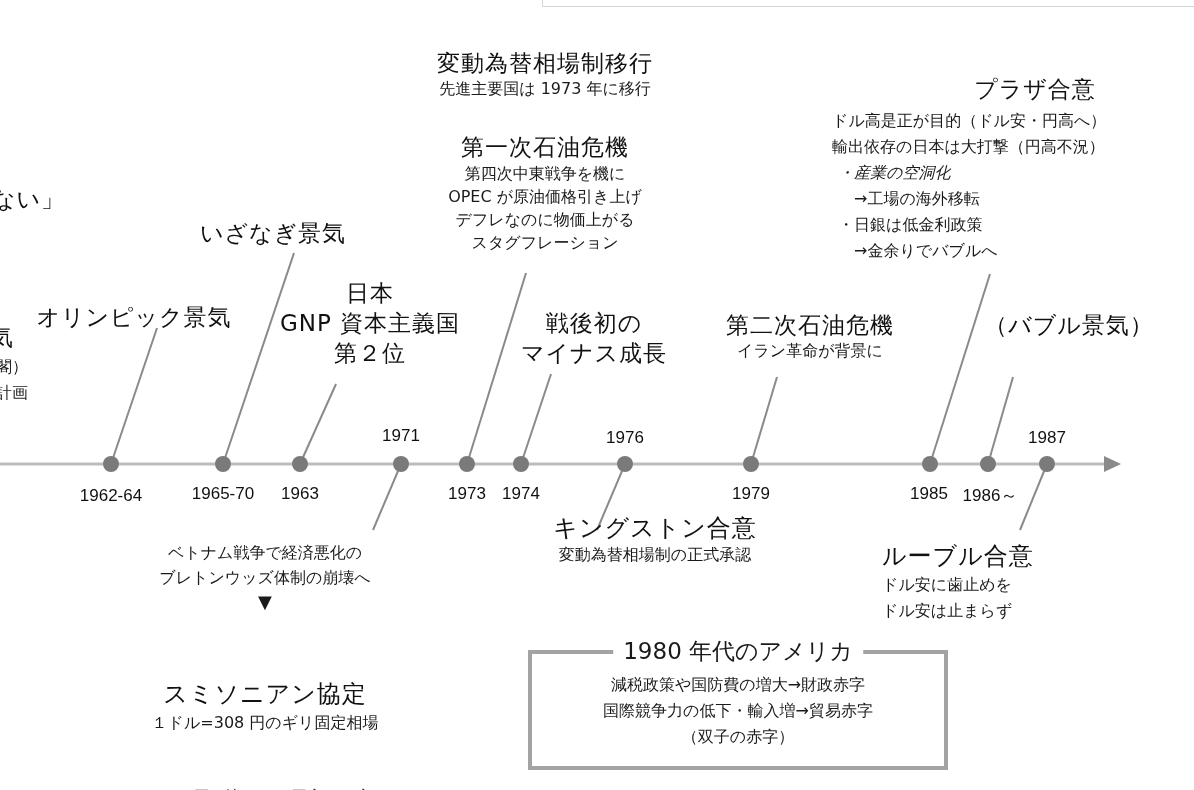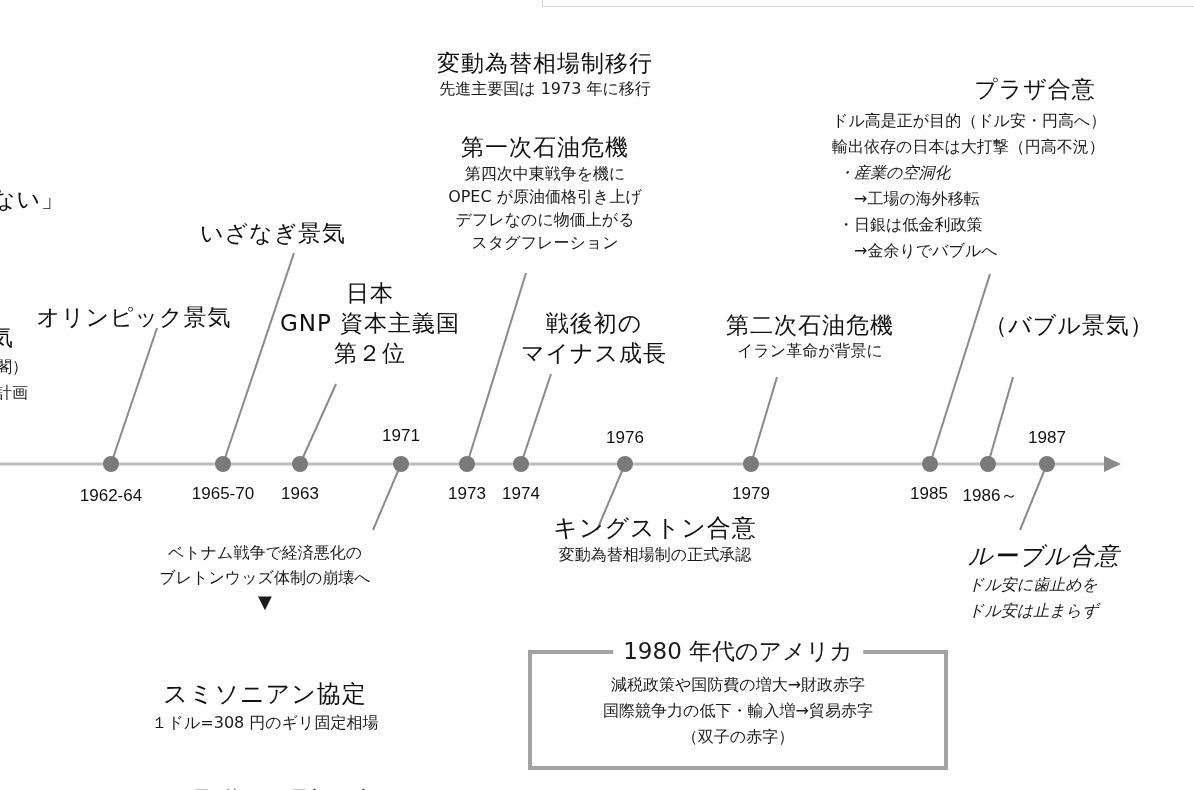--- a/index.html
+++ b/index.html
@@ -132,21 +132,21 @@
   <div class="title-lg">スミソニアン協定</div>
   <div class="sub" style="line-height:26px;">１ドル=308 円のギリ固定相場</div>
   <div class="sub" style="line-height:26px;margin-top:48px;">（360 円に比べると円高ドル安）</div>
 </div>
 
 <div class="abs center" style="left:520px; top:512px; width:270px;">
   <div class="title-lg">キングストン合意</div>
   <div class="sub">変動為替相場制の正式承認</div>
 </div>
 
-<div class="abs" style="left:968px; top:540px; white-space:nowrap;font-style:italic;">
+<div class="abs" style="left:882px; top:540px; white-space:nowrap;">
   <div class="title-lg">ルーブル合意</div>
   <div class="sub" style="line-height:26px;">ドル安に歯止めを</div>
   <div class="sub" style="line-height:26px;">ドル安は止まらず</div>
 </div>
 
 <div class="box80">
   <div class="box80-title">1980 年代のアメリカ</div>
   <div class="box80-lines">
     <div>減税政策や国防費の増大→財政赤字</div>
     <div>国際競争力の低下・輸入増→貿易赤字</div>

